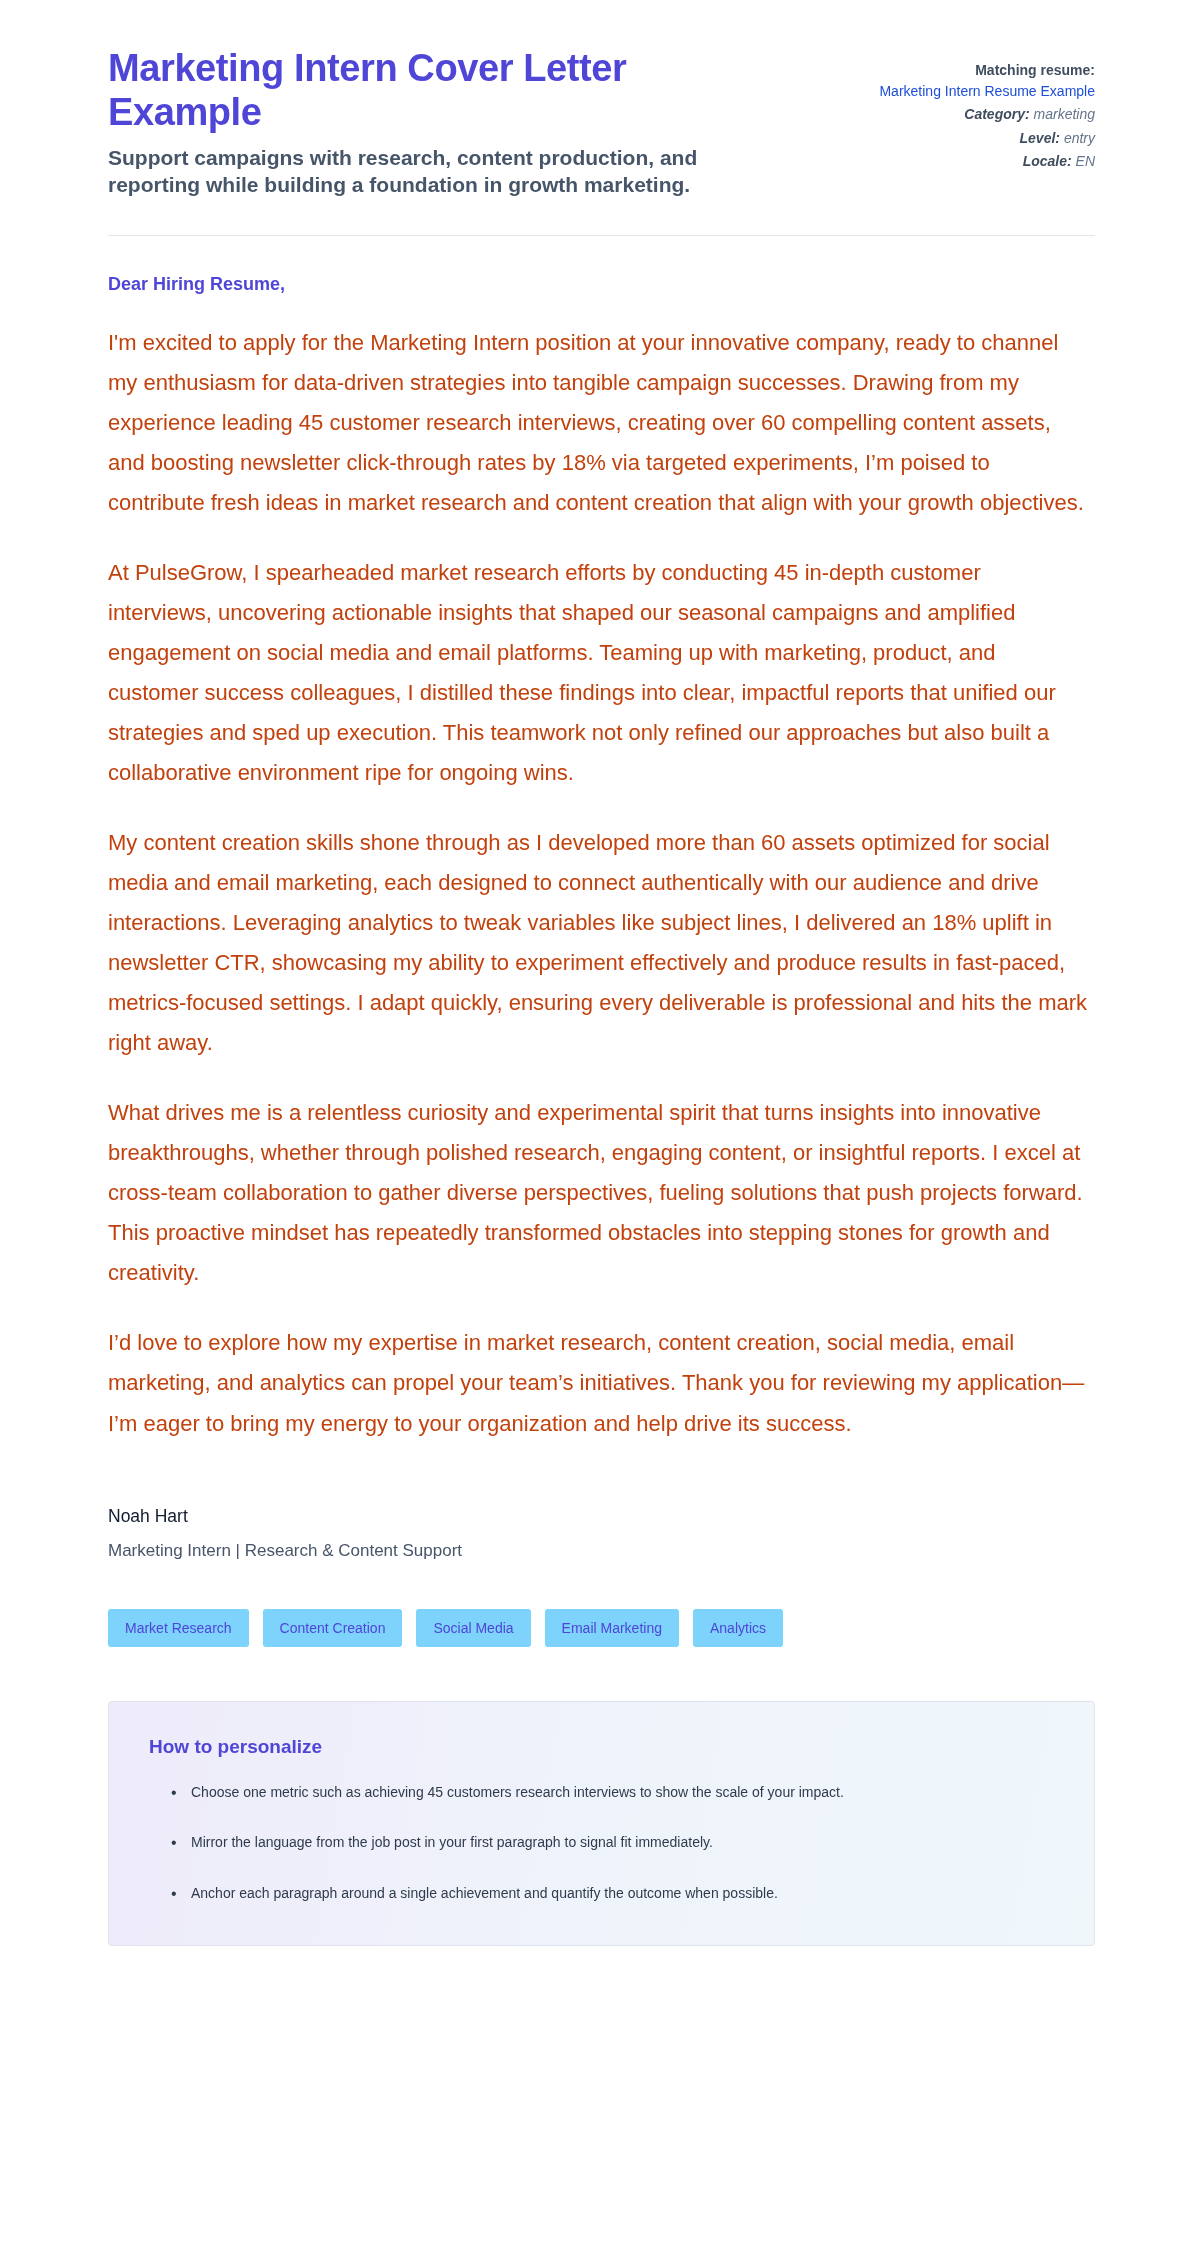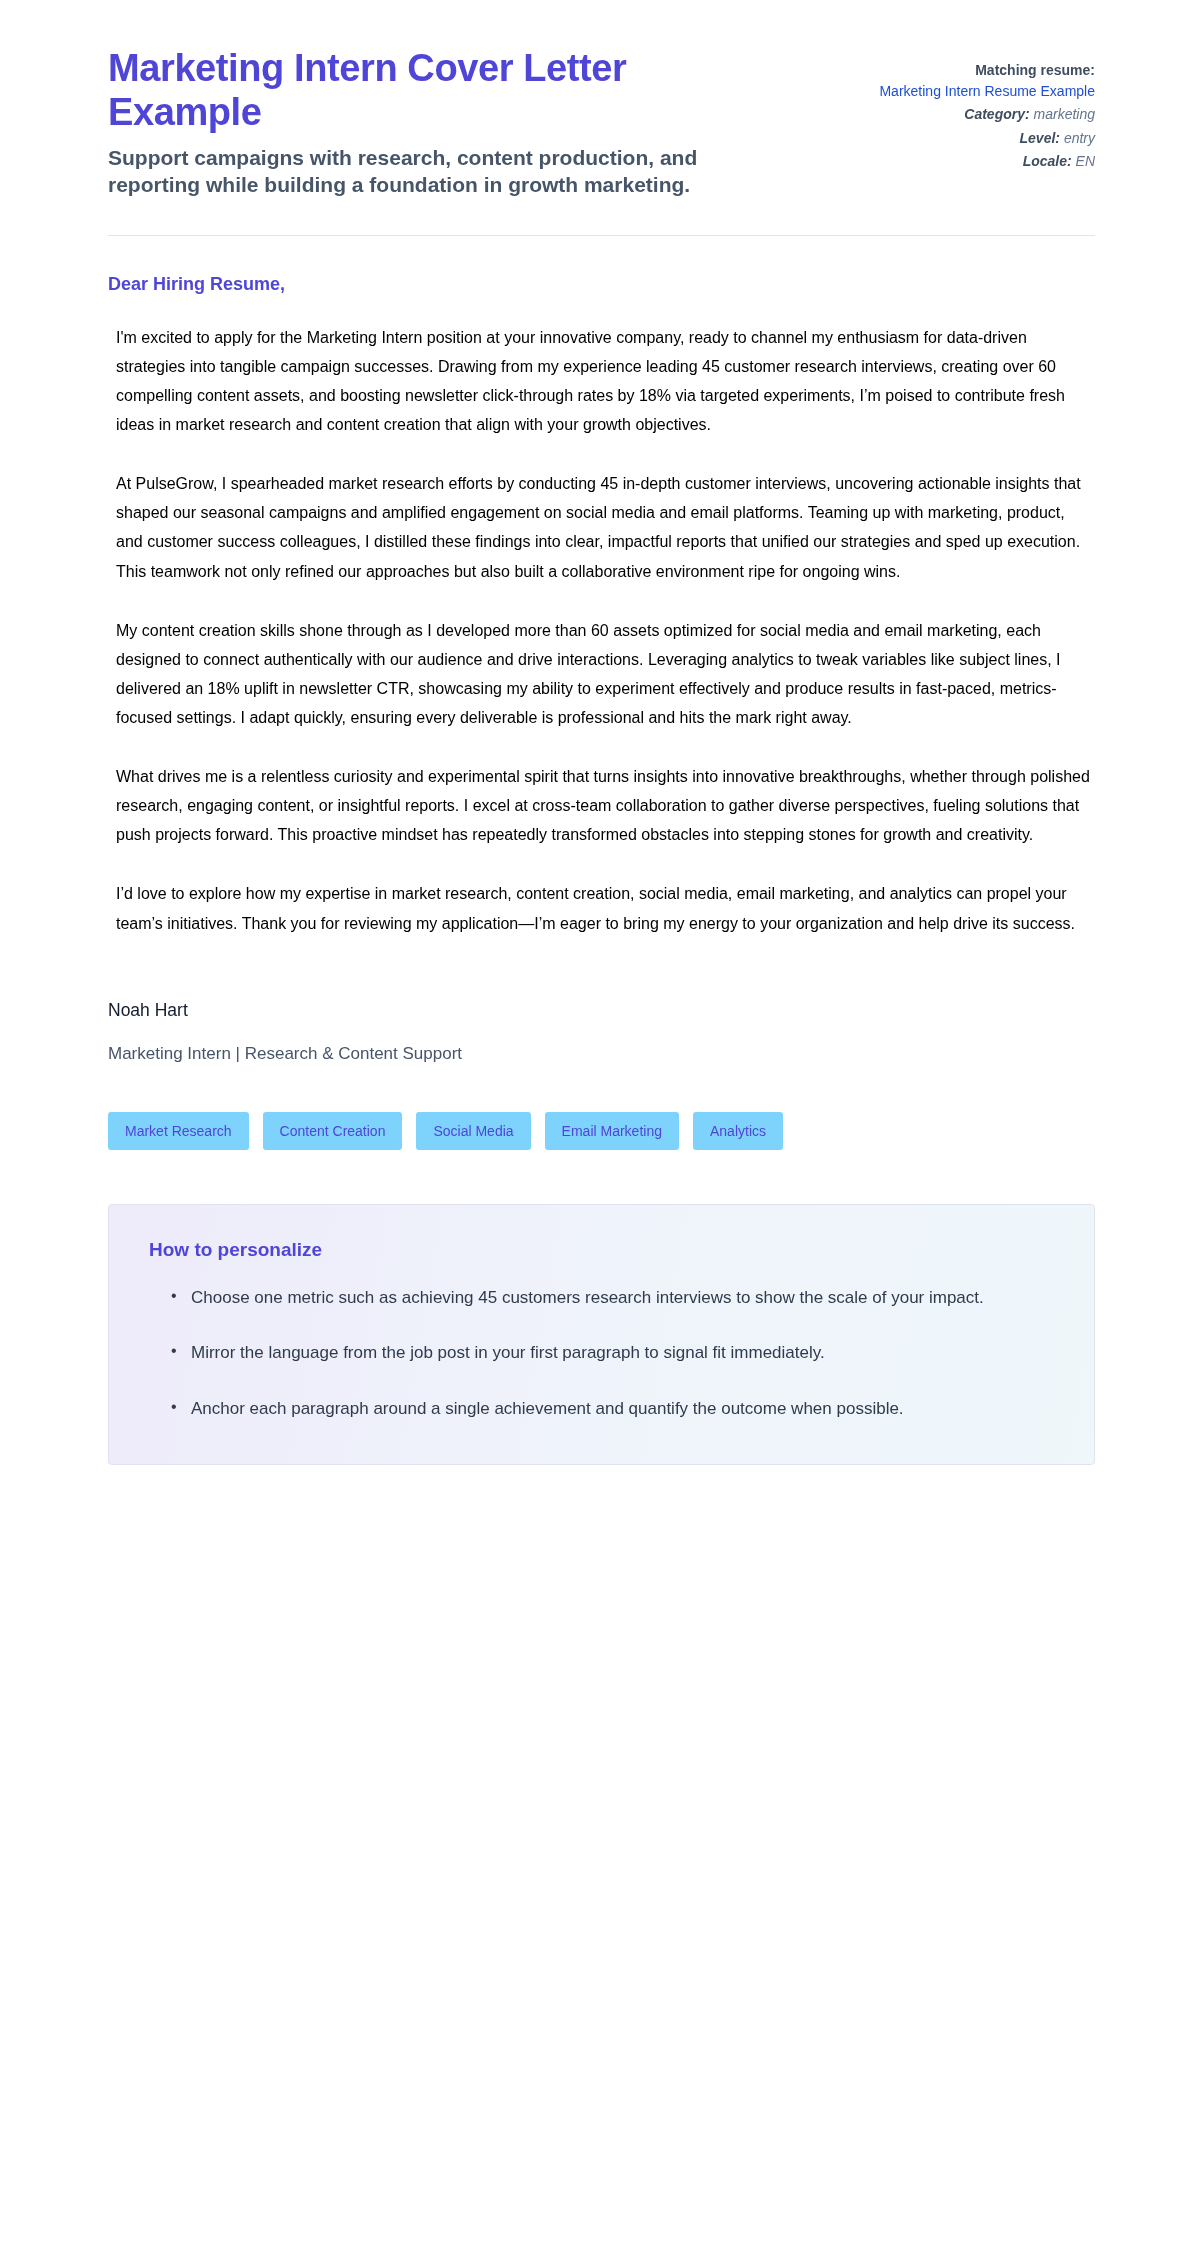--- a/index.html
+++ b/index.html
@@ -81,38 +81,38 @@
   .letter { padding-top: 38px; }
 
   .salutation {
     margin: 0 0 28px 0;
     font-size: 18px;
     font-weight: 700;
     color: #4f45d6;
   }
 
   .para {
-    margin: 0 0 30px 8px;
-    font-size: 16px;
+    margin: 0 0 30px 0;
+    font-size: 22px;
     line-height: 1.82;
-    color: #000000;
+    color: #c2410c;
     max-width: 980px;
   }
   .para:last-of-type { margin-bottom: 0; }
 
   
   .signature { margin-top: 62px; }
   .sig-name {
     margin: 0;
     font-size: 17.5px;
     font-weight: 400;
     color: #111c2e;
   }
   .sig-role {
-    margin: 23px 0 0 0;
+    margin: 14px 0 0 0;
     font-size: 17px;
     color: #475569;
   }
 
   
   .tags {
     margin-top: 48px;
     display: flex;
     flex-wrap: wrap;
     gap: 14px;
@@ -143,21 +143,21 @@
   }
   .callout-list {
     margin: 0;
     padding: 0 0 0 22px;
     list-style: none;
   }
   .callout-list li {
     position: relative;
     margin: 0 0 26px 0;
     padding-left: 20px;
-    font-size: 17px;
+    font-size: 14px;
     line-height: 1.75;
     color: #2f3b4c;
     max-width: 900px;
   }
   .callout-list li:last-child { margin-bottom: 0; }
   .callout-list li::before {
     content: "•";
     position: absolute;
     left: 0;
     top: -1px;

